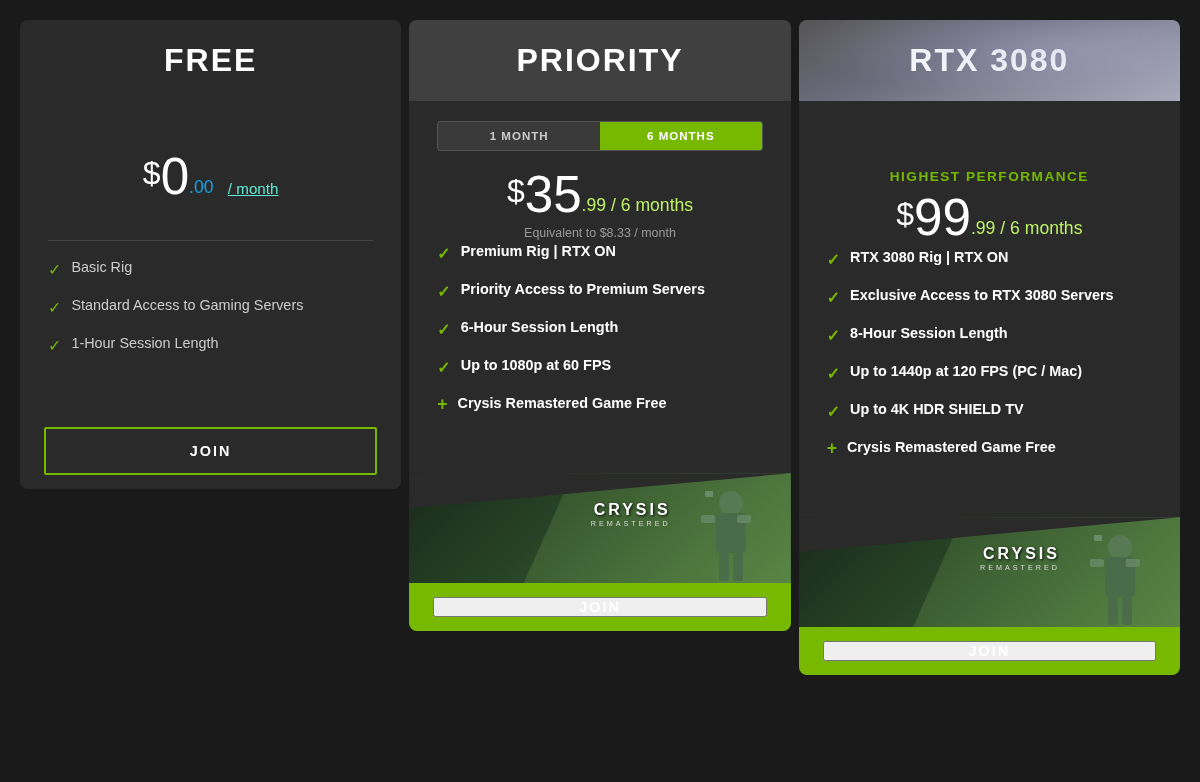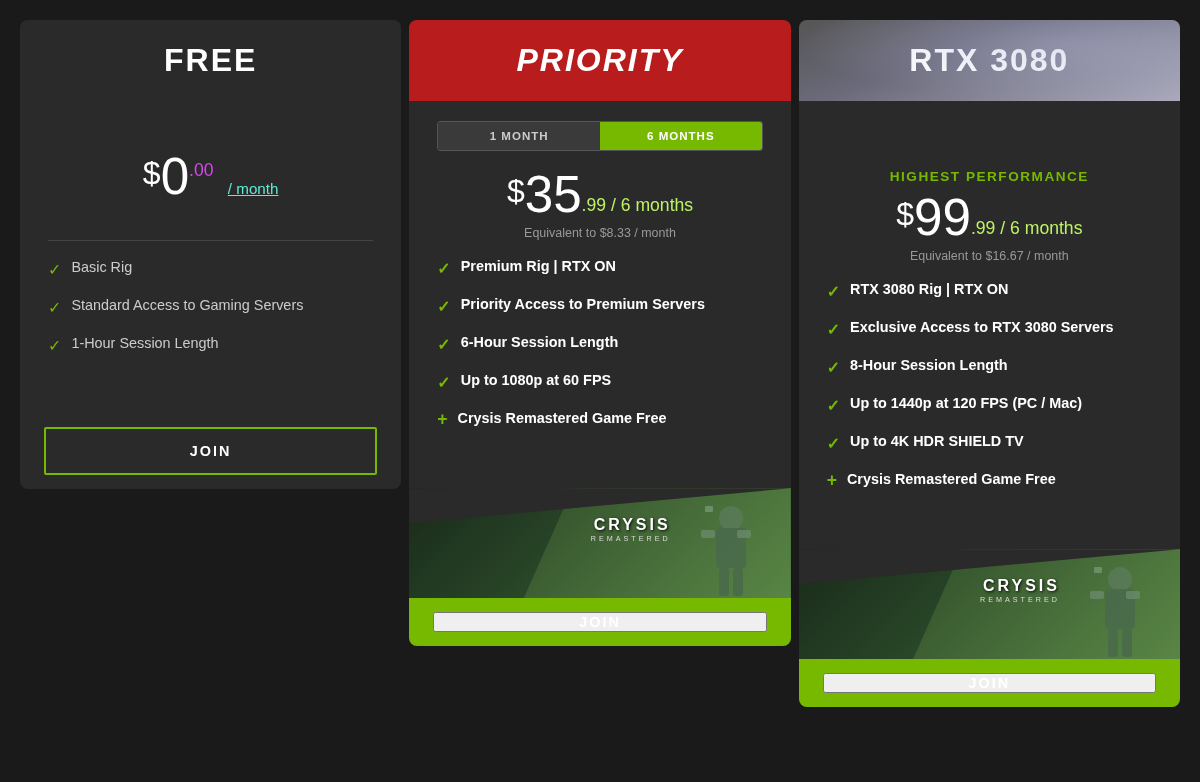--- a/index.html
+++ b/index.html
@@ -42,22 +42,21 @@
     }
 
     .plan-header {
       padding: 22px 20px;
       text-align: center;
     }
     .plan-header.free {
       background: #2a2a2a;
     }
     .plan-header.priority {
-      background: #b91c1c;
-      font-style: italic;
+      background: #404040;
     }
     .plan-title {
       font-size: 2rem;
       font-weight: 900;
       color: #fff;
       letter-spacing: 2px;
       text-transform: uppercase;
     }
 
     .plan-body {
@@ -124,21 +123,21 @@
       font-size: 1.1rem;
       vertical-align: bottom;
       margin-bottom: 6px;
       display: inline-block;
       color: #bef264;
     }
     .price-equivalent {
       font-size: 0.78rem;
       color: #999;
       text-align: center;
-      margin-bottom: 18px;
+      margin-bottom: 3px;
     }
 
     
     .free-price {
       text-align: center;
       padding: 30px 0 20px;
     }
     .free-price-main {
       font-size: 3.2rem;
       font-weight: 300;
@@ -147,23 +146,23 @@
     }
     .free-price-main .dollar-sign {
       font-size: 2rem;
       vertical-align: top;
       margin-top: 6px;
       display: inline-block;
     }
     .free-price-main .cents-period {
       font-size: 1.1rem;
       vertical-align: bottom;
-      margin-bottom: 23px;
+      margin-bottom: 6px;
       display: inline-block;
-      color: #d946ef;
+      color: #0ea5e9;
     }
     .free-period-text {
       font-size: 0.95rem;
       color: #5eead4;
       text-decoration: underline;
     }
     .divider {
       border: none;
       border-top: 1px solid #444;
       margin: 18px 0;
@@ -412,21 +411,20 @@
       <div class="plan-title">RTX 3080</div>
     </div>
     <div class="plan-body">
       <div style="height:48px;"></div>
       <div class="best-value-label">HIGHEST PERFORMANCE</div>
       <div class="price-block">
         <div class="price-main">
           <span class="dollar-sign">$</span><span>99</span><span class="cents-period">.99 / 6 months</span>
         </div>
       </div>
-      <div class="price-equivalent">Equivalent to $16.67 / month</div>
       <ul class="features-list">
         <li>
           <span class="check-icon">✓</span>
           <span>RTX 3080 Rig | RTX ON</span>
         </li>
         <li>
           <span class="check-icon">✓</span>
           <span>Exclusive Access to RTX 3080 Servers</span>
         </li>
         <li>

